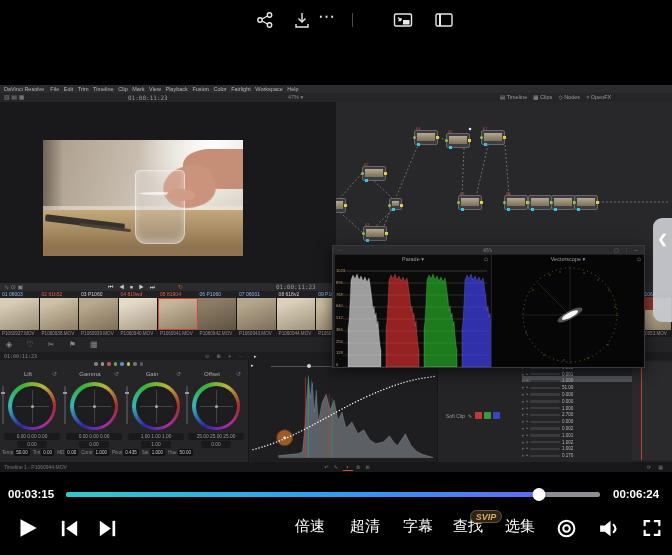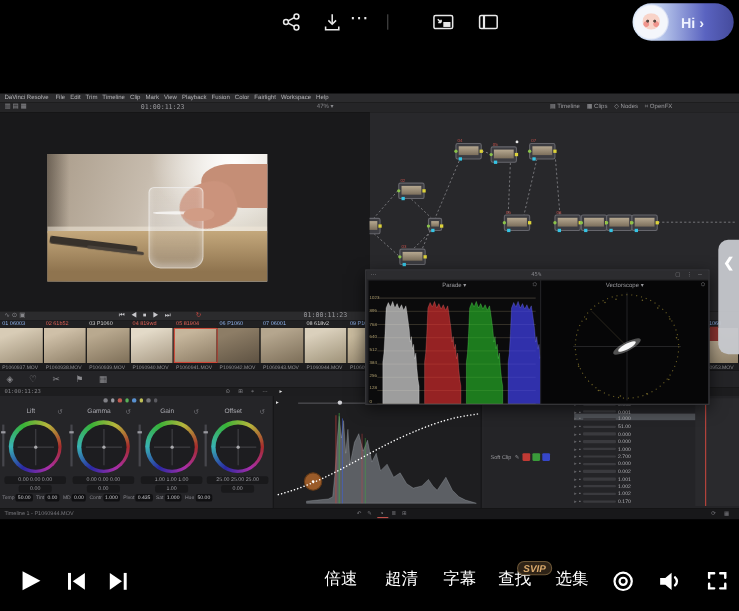--- a/index.html
+++ b/index.html
@@ -186,26 +186,20 @@
         <rect x="1.5" y="3" width="17" height="12" rx="1.5"></rect>
         <rect x="10" y="9" width="6.5" height="4.5" fill="#e8e8e8" stroke="none"></rect>
         <path d="M5 6.5 8 9.5M8 9.5v-2.6M8 9.5H5.4"></path>
       </svg>
     </div>
     <div class="abs tb-icon" style="left:434px">
       <svg width="20" height="18" viewBox="0 0 20 18" fill="none" stroke="#e8e8e8" stroke-width="1.4">
         <rect x="2" y="3" width="16" height="12" rx="1.5"></rect>
         <path d="M6 3v12" stroke-width="2"></path>
       </svg>
-    </div>
-    <div class="abs" id="avatar-pill">
-      <div id="avatar">
-          <div class="face"></div>
-        </div>
-      <div id="hi-label">Hi ›</div>
     </div>
   </div>
 
   <div class="abs" id="video-area">
 
     <div class="panel" id="menubar">DaVinci Resolve    File   Edit   Trim   Timeline   Clip   Mark   View   Playback   Fusion   Color   Fairlight   Workspace   Help</div>
 
     <div class="panel" id="toolbar2">
       <span id="tb2-left">▥ ▤ ▦</span>
       <span id="tb2-tc">01:00:11:23</span>
@@ -800,20 +794,28 @@
       </span>
       <span id="st-right">⟳ ▦</span>
     </div>
   </div>
 
   <div class="abs" id="red-frag"></div>
   <div class="abs" id="edge-tab">
     <span>❮</span>
   </div>
 
+  <div class="abs" id="progress-row">
+    <div class="abs" id="time-cur">00:03:15</div>
+    <div class="abs" id="track">
+      <div id="played" style="width: 88.5%;"></div>
+      <div id="thumb" style="left: 88.5%;"></div>
+    </div>
+    <div class="abs" id="time-tot">00:06:24</div>
+  </div>
 
   <div class="abs" id="controls">
     <div class="abs ctl-icon" style="left:14px;top:5px">
       <svg width="26" height="26" viewBox="0 0 24 24">
           <polygon points="6,4 21,12 6,20" fill="#fff"></polygon>
         </svg>
     </div>
     <div class="abs ctl-icon" style="left:58px;top:7px">
       <svg width="23" height="23" viewBox="0 0 24 24" fill="#fff">
           <rect x="4" y="4" width="2.8" height="16"></rect>

